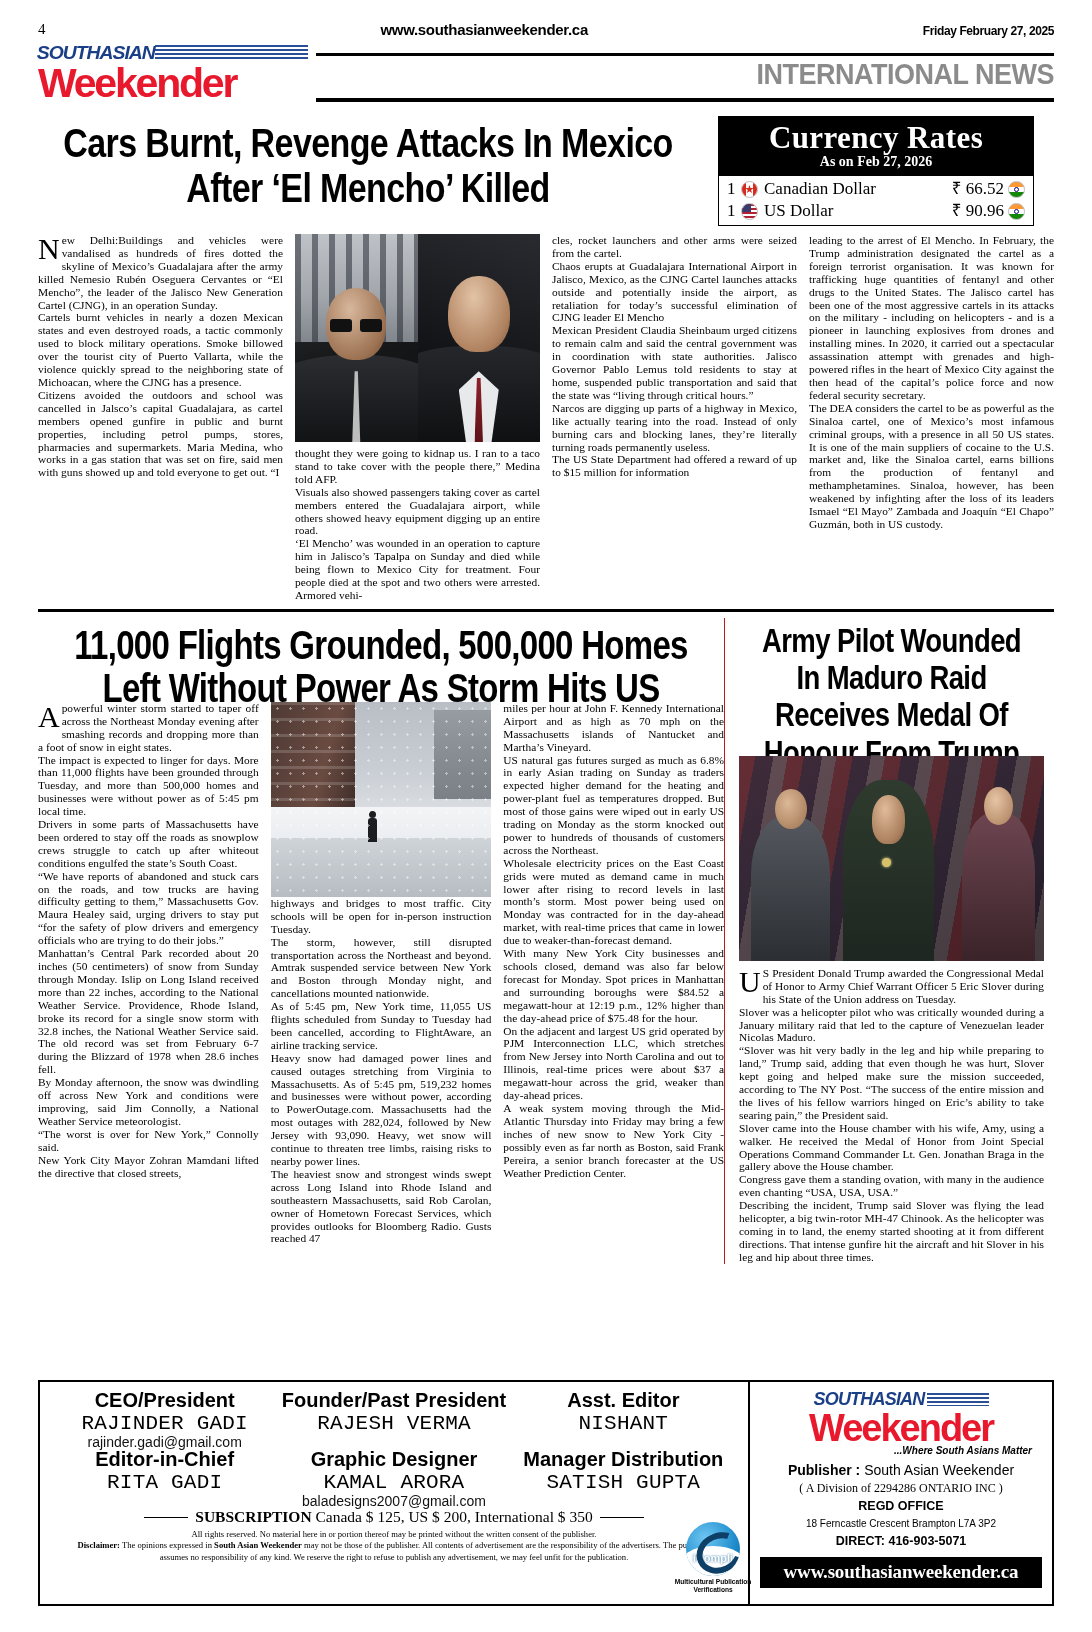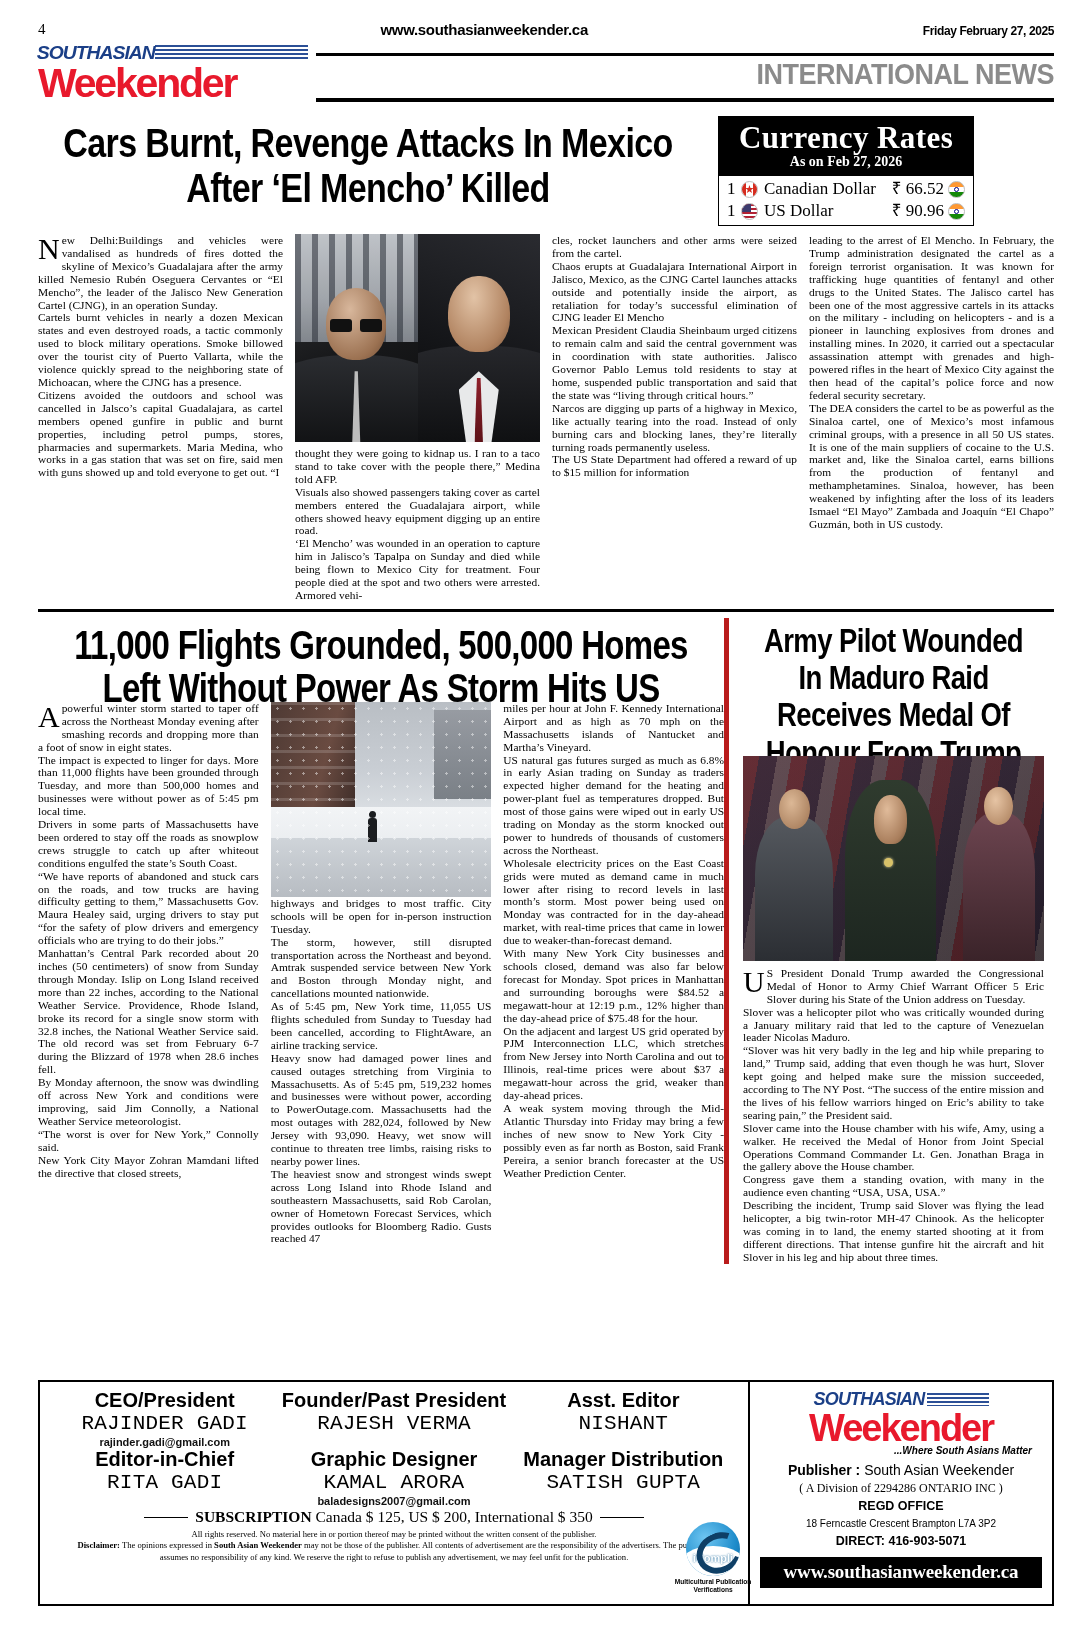--- a/index.html
+++ b/index.html
@@ -39,21 +39,21 @@
   .intl-news {
     text-align:right; font-family:"Liberation Sans",sans-serif; font-weight:bold;
     font-size:27px; color:#8b8b8b; letter-spacing:-0.5px; line-height:32px;
     margin-top:4px; transform:scaleY(1.12); transform-origin:right bottom;
   }
   .mast-rules .r2 { height:4px; background:#000; margin-top:6px; }
 
   
   .top-region { display:flex; margin-top:10px; }
   .top-left { width:660px; }
-  .top-right { width:256px; margin-left:20px; }
+  .top-right { width:316px; margin-left:20px; }
 
   .headline1 {
     font-family:"Liberation Sans",sans-serif; font-weight:bold;
     font-size:34px; line-height:37px; text-align:center; letter-spacing:-0.6px;
     transform:scaleY(1.22); transform-origin:center top; margin:4px 0 0 0;
   }
 
   
   .currency { border:1px solid #000; }
   .cur-head { background:#000; color:#fff; text-align:center; padding:4px 0 6px; }
@@ -148,41 +148,41 @@
   .md-fig-r::after { content:""; position:absolute; left:30%; top:-18%; width:40%; height:26%; border-radius:50%;
     background:radial-gradient(ellipse at 40% 35%,#e6c4a4,#a87c58); }
   .md-medal { position:absolute; left:47%; bottom:46%; width:9px; height:9px; background:#d8c269; border-radius:50%;
     box-shadow:0 0 3px #f2e2a2; }
 
   
   .hr-thick { height:3px; background:#000; margin:7px 0 0 0; }
 
   .mid-region { display:flex; margin-top:6px; }
   .mid-left { width:686px; }
-  .mid-right { width:320px; margin-left:0; padding-left:14px; border-left:5px solid #b91c1c; }
+  .mid-right { width:320px; margin-left:0; padding-left:14px; border-left:1px solid #b91c1c; }
 
   .headline2 {
     font-family:"Liberation Sans",sans-serif; font-weight:bold;
     font-size:33px; line-height:35px; text-align:center; letter-spacing:-0.7px;
     transform:scaleY(1.22); transform-origin:center top; margin:6px 0 0 0;
   }
   .headline3 {
     font-family:"Liberation Sans",sans-serif; font-weight:bold;
     font-size:27.5px; line-height:31px; text-align:center; letter-spacing:-0.6px;
     transform:scaleY(1.2); transform-origin:center top; margin:4px 0 0 0;
   }
 
   
   .footer { position:absolute; left:38px; right:38px; bottom:26px; height:226px; border:2px solid #000; display:flex; }
   .foot-left { flex:1; padding:8px 10px 4px 10px; border-right:2px solid #000; }
   .staff-grid { display:flex; }
   .staff-col { flex:1; text-align:center; }
   .staff-role { font-family:Liberation Sans, sans-serif; font-weight:bold; font-size:20px; line-height:21px; }
   .staff-name { font-family:Liberation Mono, monospace; font-size:21px; line-height:25px; letter-spacing:0.2px; }
-  .staff-mail { font-family:"Liberation Sans",sans-serif; font-size:11px; line-height:13px; color:#111;font-weight:bold; }
+  .staff-mail { font-family:"Liberation Sans",sans-serif; font-size:14px; line-height:13px; color:#111; }
   .sub-line { display:flex; align-items:center; justify-content:center; margin-top:0; }
   .sub-line .dash { height:1px; background:#000; flex:0 0 44px; }
   .sub-text { font-family:"Liberation Serif",serif; font-size:15.5px; padding:0 7px; white-space:nowrap; }
   .sub-text b { font-weight:bold; }
   .legal { text-align:center; font-family:"Liberation Serif",serif; font-size:8.6px; line-height:11.4px; margin-top:3px; padding:0 22px; }
   .legal b { font-weight:bold; }
 
   .icompli { position:absolute; left:630px; bottom:10px; width:86px; text-align:center; }
   .ic-circle { width:54px; height:54px; border-radius:50%; margin:0 auto;
     background:radial-gradient(circle at 35% 30%, #6ec6f2, #1e8ccb 60%, #0a5f96); position:relative; overflow:hidden; }

